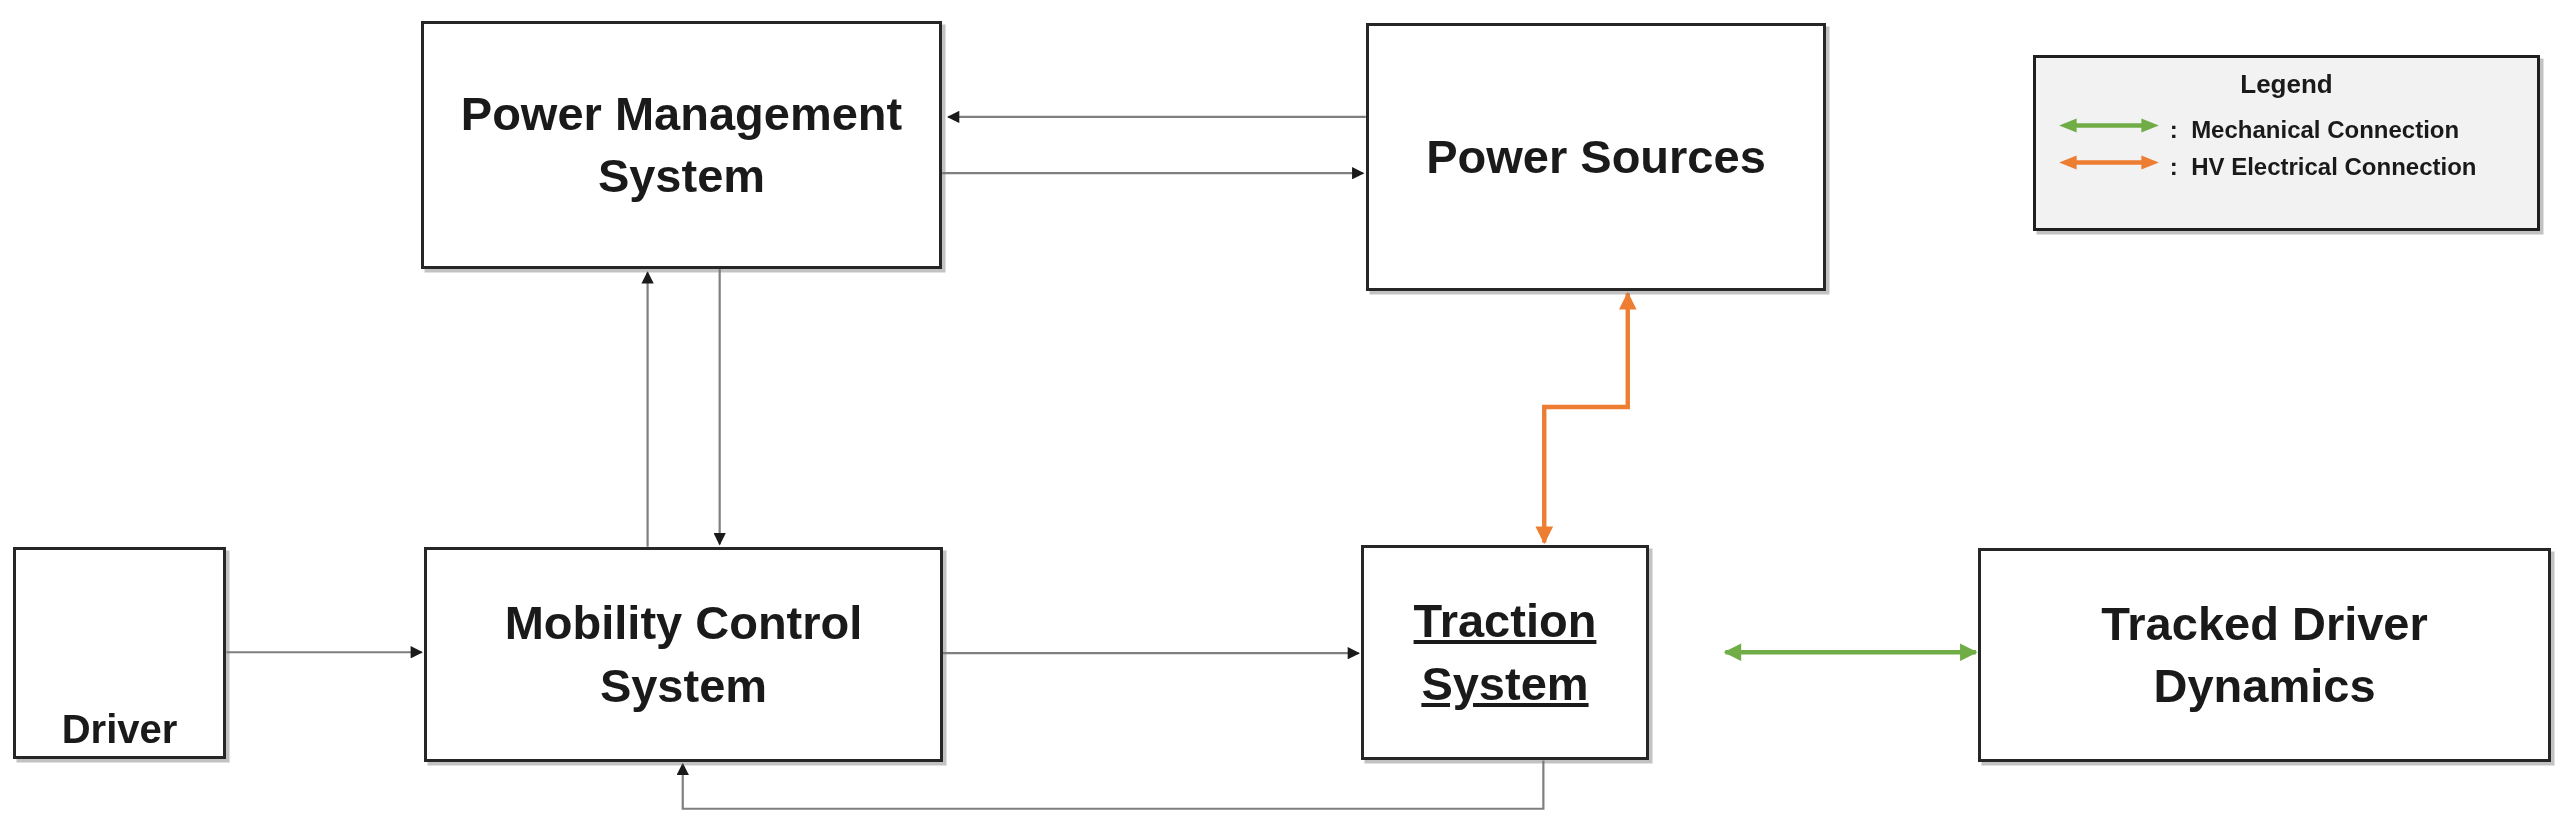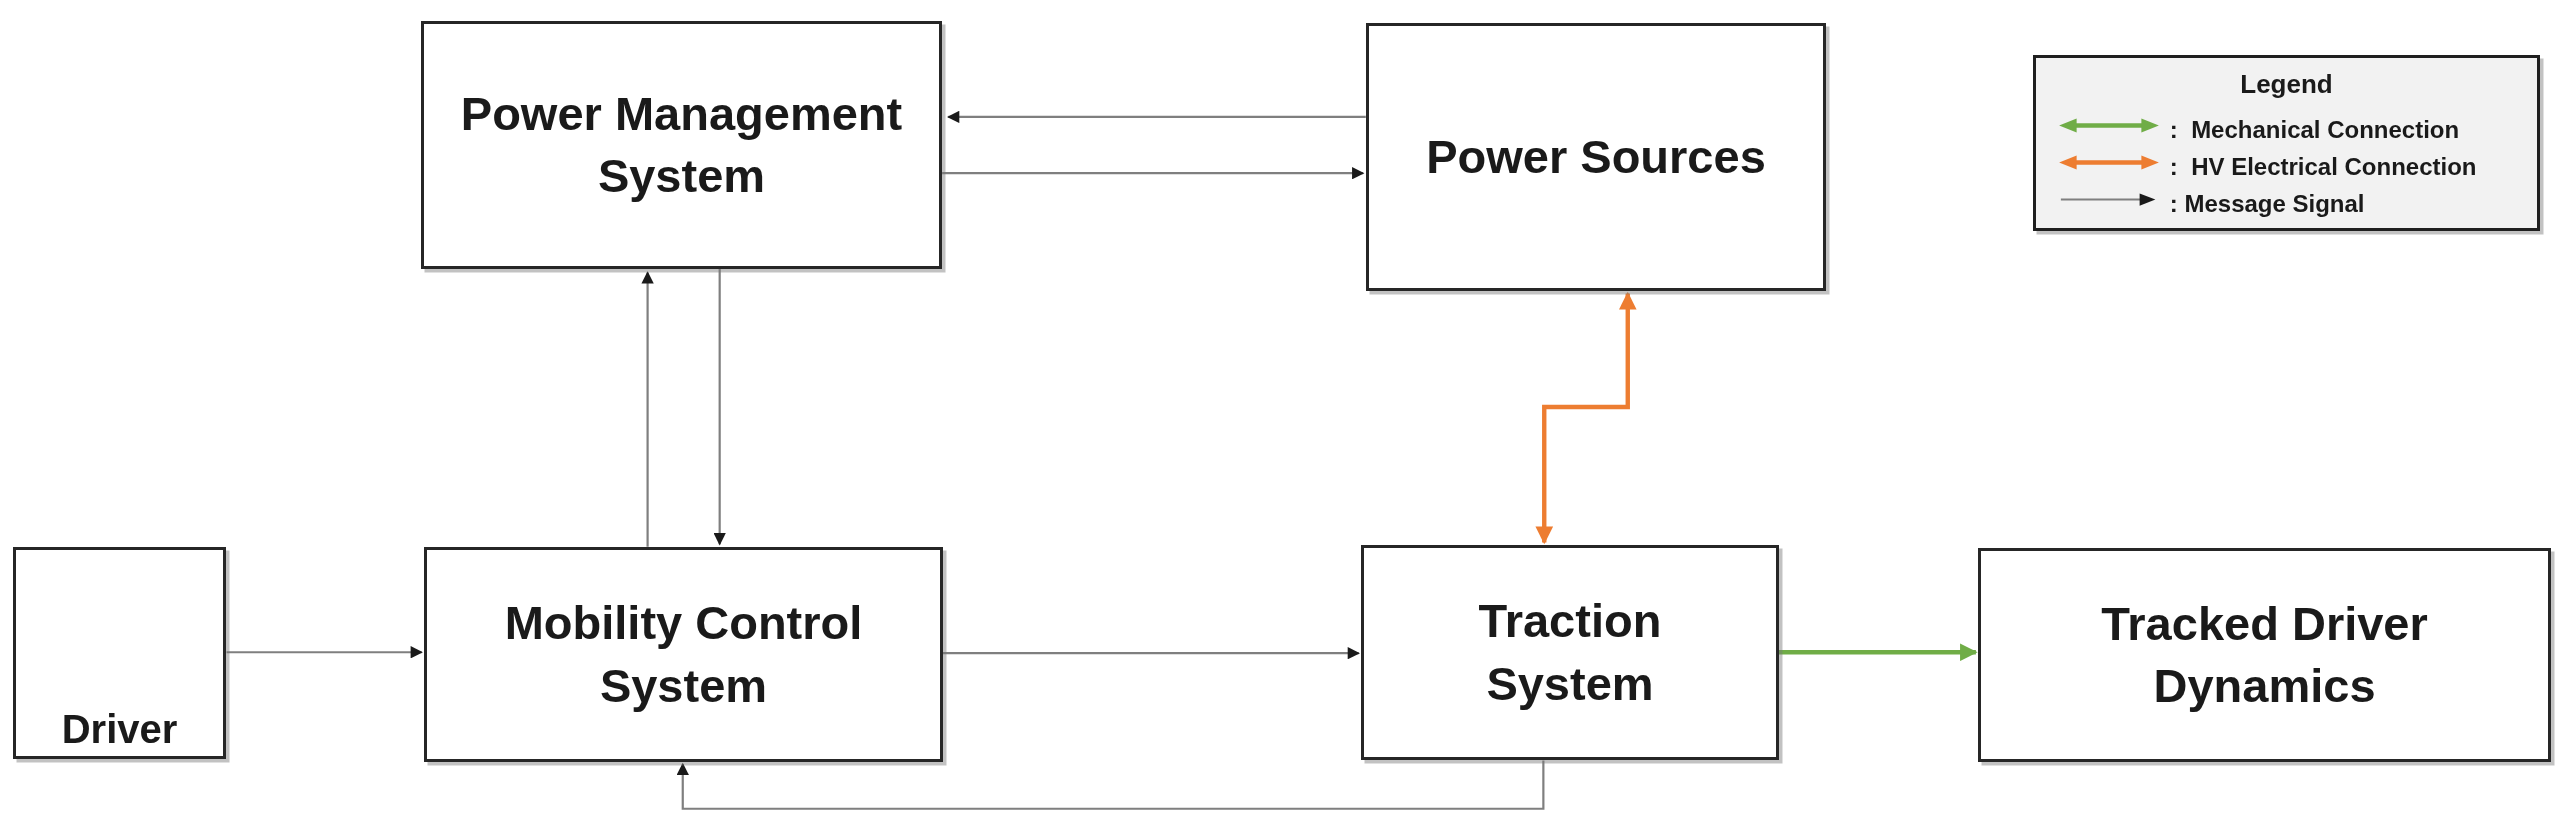--- a/index.html
+++ b/index.html
@@ -14,21 +14,21 @@
     border:3.5px solid #262626;
     box-shadow:3.5px 3.5px 0 rgba(120,120,120,0.45);
     display:flex;align-items:center;justify-content:center;text-align:center;
     color:#1a1a1a;font-weight:bold;font-size:47px;line-height:1.32;
     white-space:pre-line;box-sizing:border-box;
   }
   .node-power-management{left:421px;top:21px;width:521px;height:248px;}
   .node-power-sources{left:1366px;top:23px;width:460px;height:268px;}
   .node-driver{left:13px;top:547px;width:213px;height:212px;font-size:40px;align-items:flex-end;}
   .node-mobility-control{left:424px;top:547px;width:519px;height:215px;}
-  .node-traction{left:1361px;top:545px;width:418px;height:215px;}
+  .node-traction{left:1361px;top:545px;width:288px;height:215px;text-decoration:underline;}
   .node-tracked-vehicle{left:1978px;top:548px;width:573px;height:214px;}
   .legend{
     position:absolute;z-index:2;left:2033px;top:55px;width:507px;height:176px;
     background:#f2f2f2;border:3.5px solid #1f1f1f;box-sizing:border-box;
     box-shadow:3.5px 3.5px 0 rgba(120,120,120,0.45);
     display:flex;flex-direction:column;padding:8.8px 0 0 0;
   }
   .legend-title{
     text-align:center;font-weight:bold;font-size:26px;color:#1a1a1a;
     margin:1.8px 0 7px 0;
@@ -110,23 +110,16 @@
 
     <div class="legend-row">
       <svg class="sample" viewBox="0 0 118 24">
         <line x1="16" y1="12" x2="102" y2="12" stroke="#ed7d31" stroke-width="5"></line>
         <polygon points="2,12 22,4 22,20" fill="#ed7d31"></polygon>
         <polygon points="116,12 96,4 96,20" fill="#ed7d31"></polygon>
       </svg>
       <span class="lbl">:  HV Electrical Connection</span>
     </div>
 
-    <div class="legend-row">
-      <svg class="sample" viewBox="0 0 118 24">
-        <line x1="4" y1="12" x2="98" y2="12" stroke="#7f7f7f" stroke-width="2.5"></line>
-        <polygon points="112,12 94,5 94,19" fill="#1a1a1a"></polygon>
-      </svg>
-      <span class="lbl">: Message Signal</span>
-    </div>
   </div>
 
 </div>
 
 
 </body></html>

